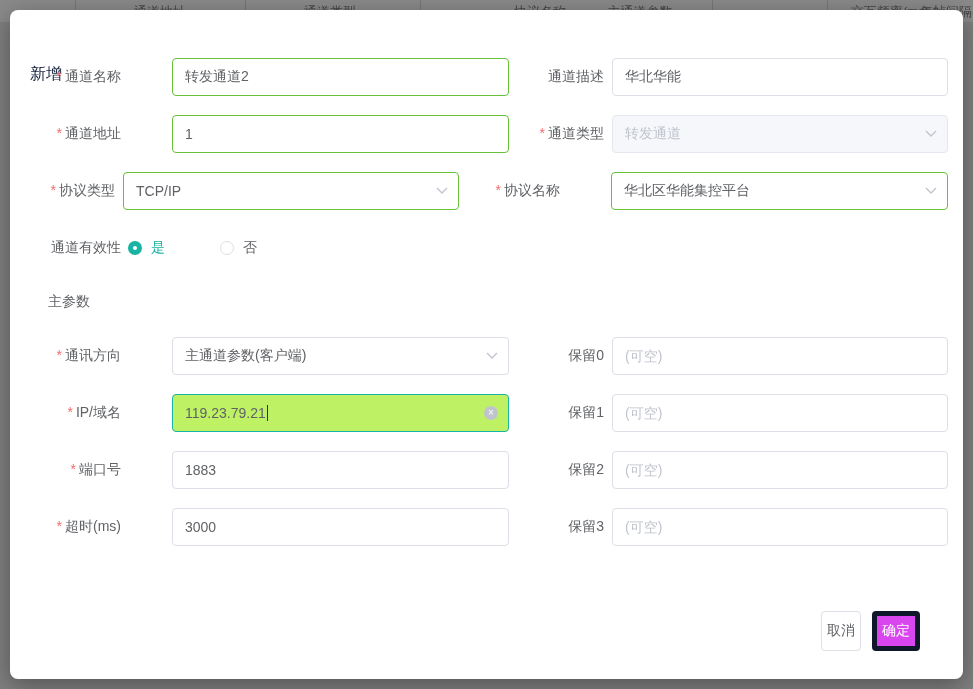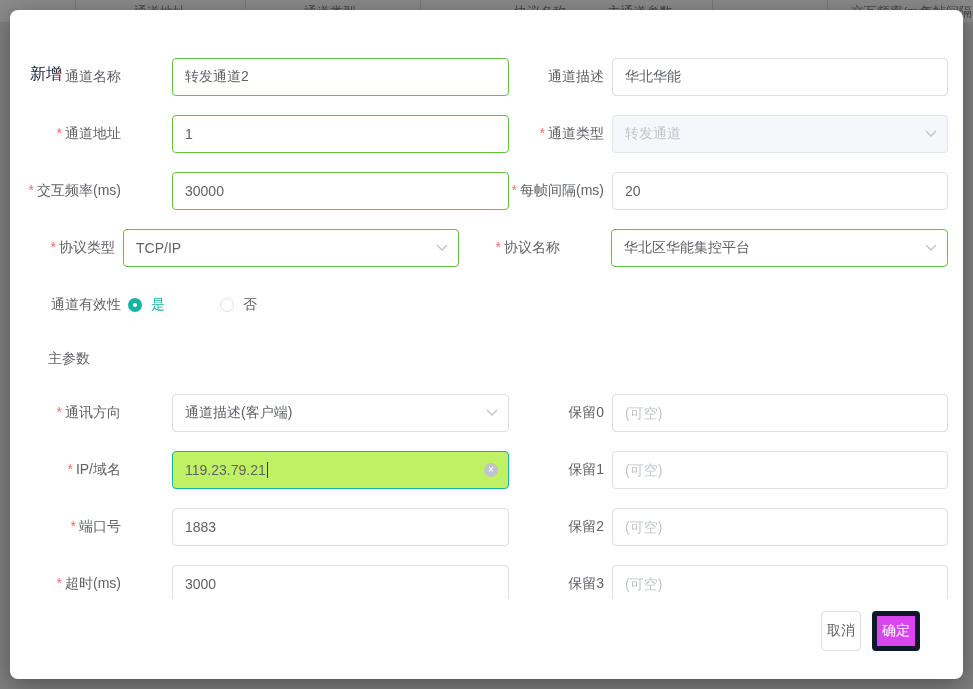--- a/index.html
+++ b/index.html
@@ -155,30 +155,20 @@
             <span class="chevron">
               <svg width="12" height="8" viewBox="0 0 12 8">
                   <polyline points="1,1 6,6 11,1" fill="none" stroke="#c0c4cc" stroke-width="1.4"></polyline>
                 </svg>
             </span>
           </div>
         </div>
       </div>
     </div>
 
-    <div class="form-row">
-      <div class="fi">
-        <div class="lbl"><span class="req">*</span><span>交互频率(ms)</span></div>
-        <div class="ctrl"><input class="inp success" value="30000" style=""></div>
-      </div>
-      <div class="fi">
-        <div class="lbl-r"><span class="req">*</span><span>每帧间隔(ms)</span></div>
-        <div class="ctrl-r"><input class="inp" value="20" style=""></div>
-      </div>
-    </div>
 
     <div class="form-row">
       <div class="fi">
         <div class="lbl-r"><span class="req">*</span><span>协议类型</span></div>
         <div class="ctrl-r">
           <div class="sel success">
             <span>TCP/IP</span>
             <span class="chevron">
               <svg width="12" height="8" viewBox="0 0 12 8">
                   <polyline points="1,1 6,6 11,1" fill="none" stroke="#c0c4cc" stroke-width="1.4"></polyline>
@@ -216,21 +206,21 @@
 
     <div class="section-row">
       <span class="section-title">主参数</span>
     </div>
 
     <div class="form-row">
       <div class="fi">
         <div class="lbl"><span class="req">*</span><span>通讯方向</span></div>
         <div class="ctrl">
           <div class="sel">
-            <span>通道描述(客户端)</span>
+            <span>主通道参数(客户端)</span>
             <span class="chevron">
               <svg width="12" height="8" viewBox="0 0 12 8">
                   <polyline points="1,1 6,6 11,1" fill="none" stroke="#c0c4cc" stroke-width="1.4"></polyline>
                 </svg>
             </span>
           </div>
         </div>
       </div>
       <div class="fi">
         <div class="lbl-r"><span>保留0</span></div>

